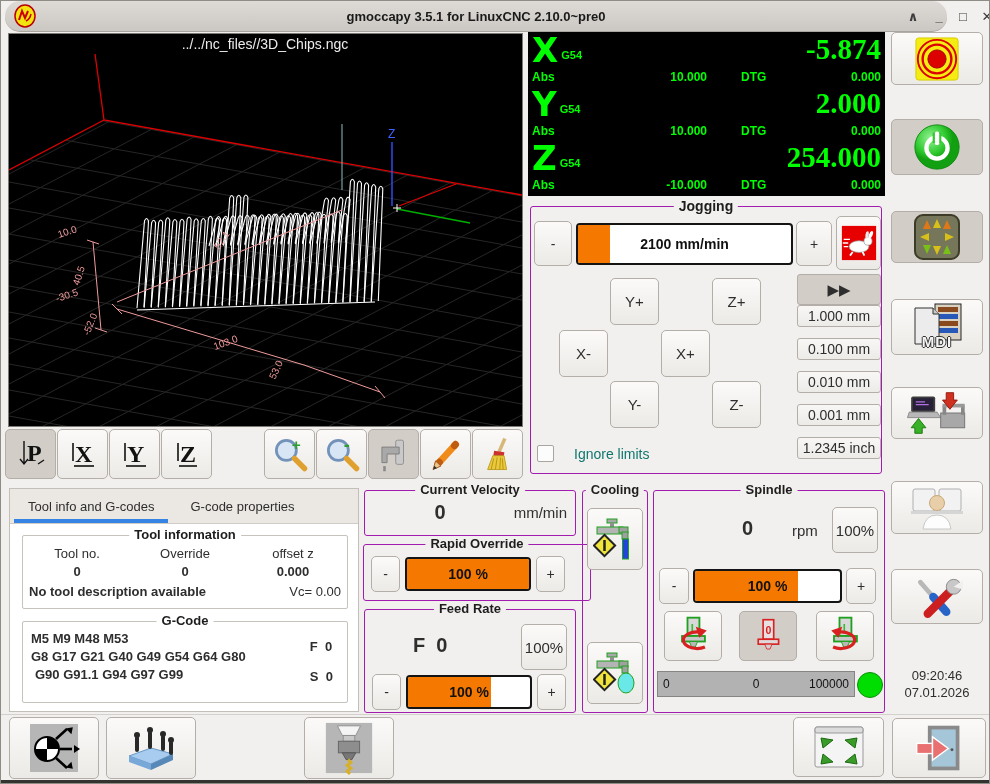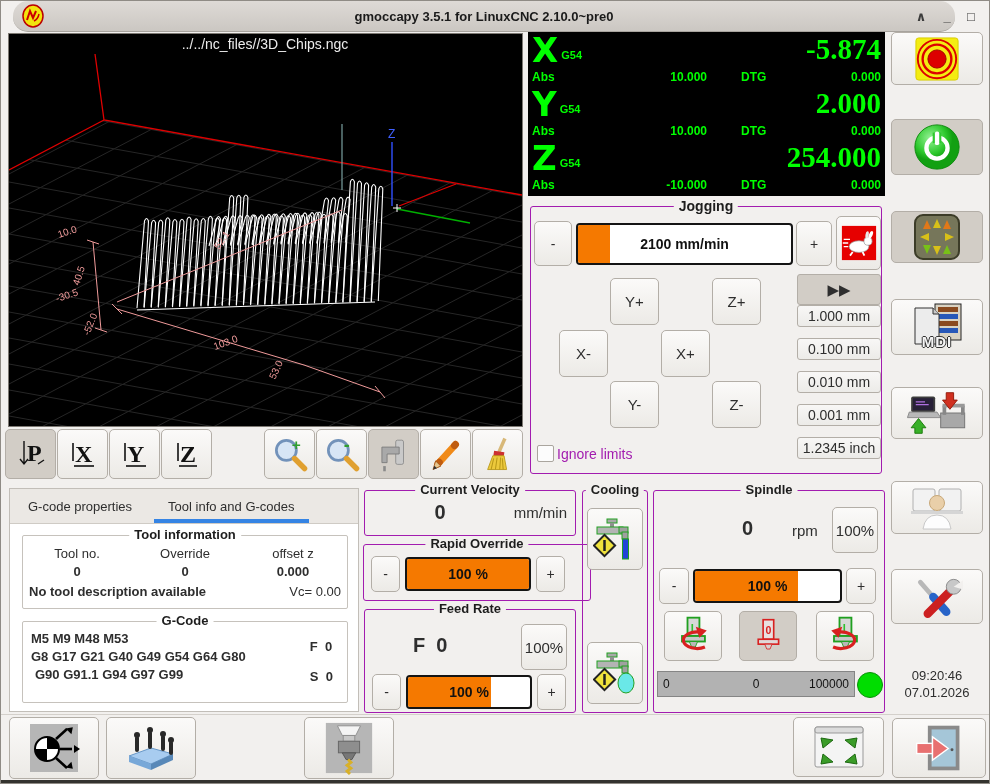--- a/index.html
+++ b/index.html
@@ -1,21 +1,21 @@
 <!DOCTYPE html>
 <html><head>
 <meta charset="utf-8">
 <style>
   html,body{margin:0;padding:0;background:#555;}
   #app{position:relative;width:990px;height:784px;background:#f2f0ee;overflow:hidden;
        font-family:"Liberation Sans","DejaVu Sans",sans-serif;color:#2e2e2e;
        border:1px solid #8f8b85;box-sizing:border-box;}
   .abs{position:absolute;}
   
-  .titlebar{position:absolute;left:12px;top:0;width:942px;height:30px;
+  .titlebar{position:absolute;left:4px;top:0;width:942px;height:30px;
     background:linear-gradient(#dedad6,#cbc7c2);border-bottom:1px solid #a8a49e;
     display:flex;align-items:center;border-radius:15px;}
   .titlebar .title{position:absolute;left:0;right:0;text-align:center;font-weight:bold;font-size:13px;color:#1a1a1a;}
   .winbtn{position:absolute;top:0;height:30px;width:24px;display:flex;align-items:center;justify-content:center;
     font-weight:bold;color:#3c3c3c;font-size:13px;cursor:default;}
   .appicon{position:absolute;left:8px;top:3px;width:24px;height:24px;}
   
   .btn{position:absolute;background:linear-gradient(#fbfaf9,#eceae6);border:1px solid #b3aea7;
     border-radius:5px;box-sizing:border-box;display:flex;align-items:center;justify-content:center;
     font-size:14px;color:#2e2e2e;}
@@ -42,21 +42,21 @@
   .dro-sub .al{width:40px;}
   .dro-sub .av{width:135px;text-align:right;}
   .dro-sub .dl{margin-left:34px;}
   .dro-sub .dv{flex:1;text-align:right;}
   
   .inc{position:absolute;left:266px;width:84px;height:22px;background:linear-gradient(#f8f7f6,#ecebe8);
     border:1px solid #b3aea7;box-sizing:border-box;display:flex;align-items:center;justify-content:center;
     font-size:14px;border-radius:3px;}
   .inc.pressed{background:#d2cdc6;}
   
-  .chk{display:flex;align-items:center;gap:3px;color:#a21caf;font-size:14px;}
+  .chk{display:flex;align-items:center;gap:20px;color:#0f766e;font-size:14px;}
   .chk .box{width:15px;height:15px;background:#fcfcfc;border:1px solid #aaa59e;border-radius:2px;}
   
   .notebook{position:absolute;left:8px;top:487px;width:350px;height:224px;background:#fff;
     border:1px solid #c2beb8;box-sizing:border-box;}
   .tabs{display:flex;height:34px;background:#ebe8e4;border-bottom:1px solid #cfcbc5;}
   .tab{padding:0 18px;display:flex;align-items:center;font-size:13px;color:#2e2e2e;position:relative;}
   .tab.active{font-weight:normal;}
   .tab.active::after{content:"";position:absolute;left:4px;right:4px;bottom:0;height:4px;background:#3584e4;}
   .tframe{position:absolute;border:1px solid #c6c2bc;border-radius:2px;box-sizing:border-box;background:#fff;}
   .tframe .legend{background:#fff;font-size:13px;}
@@ -466,22 +466,22 @@
       <rect x="14" y="4" width="34" height="48" fill="#8a8a8a"></rect>
       <rect x="18" y="8" width="26" height="40" fill="#a5c6d8"></rect>
       <circle cx="40" cy="30" r="1.6" fill="#555"></circle>
       <rect x="2" y="23" width="17" height="11" fill="#e87070" stroke="#fff" stroke-width="1.5"></rect>
       <polygon points="19,16 36,28.5 19,41" fill="#e87070" stroke="#fff" stroke-width="1.5"></polygon>
     </svg>
   </div>
 
   <div class="notebook">
     <div class="tabs">
+      <div class="tab active">Tool info and G-codes</div>
       <div class="tab">G-code properties</div>
-      <div class="tab active">Tool info and G-codes</div>
     </div>
     <div class="tframe" style="left:12px;top:46px;width:326px;height:74px">
       <span class="legend">Tool information</span>
       <div class="ti-row" style="margin-top:10px">
         <span>Tool no.</span>
         <span>Override</span>
         <span>offset z</span>
       </div>
       <div class="ti-row bold" style="margin-top:3px">
         <span>0</span>

